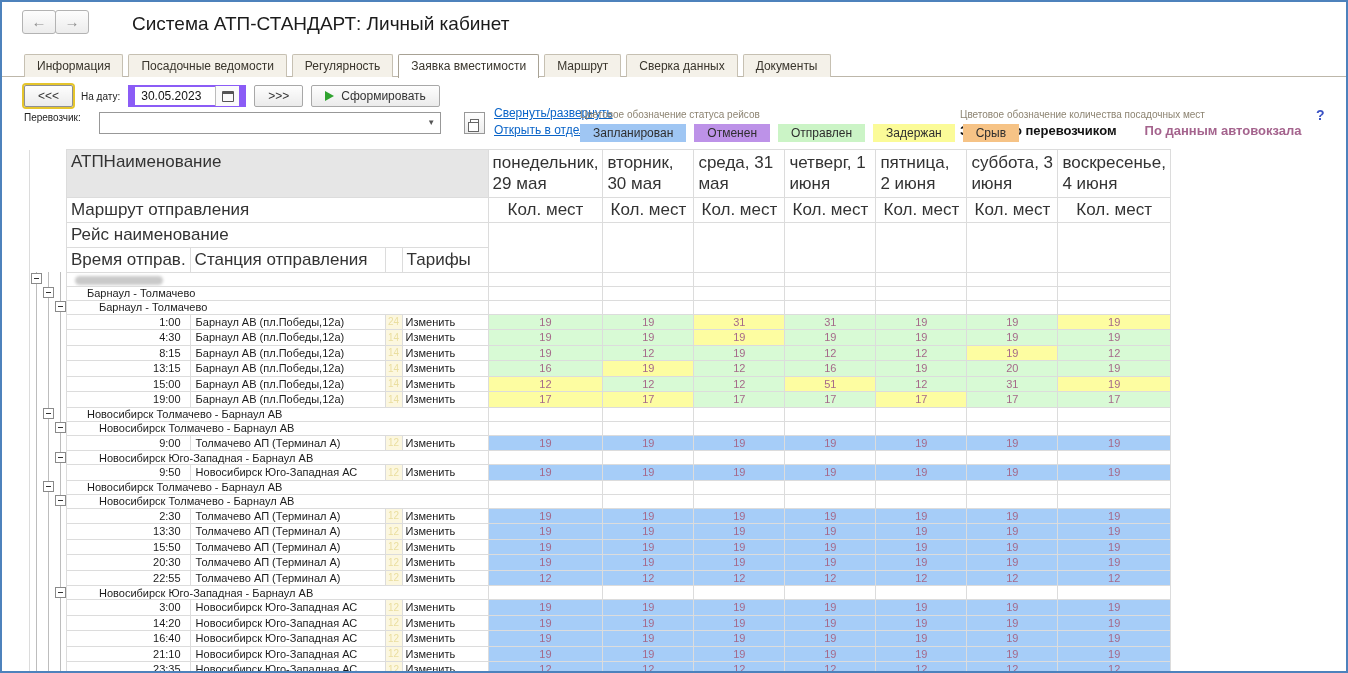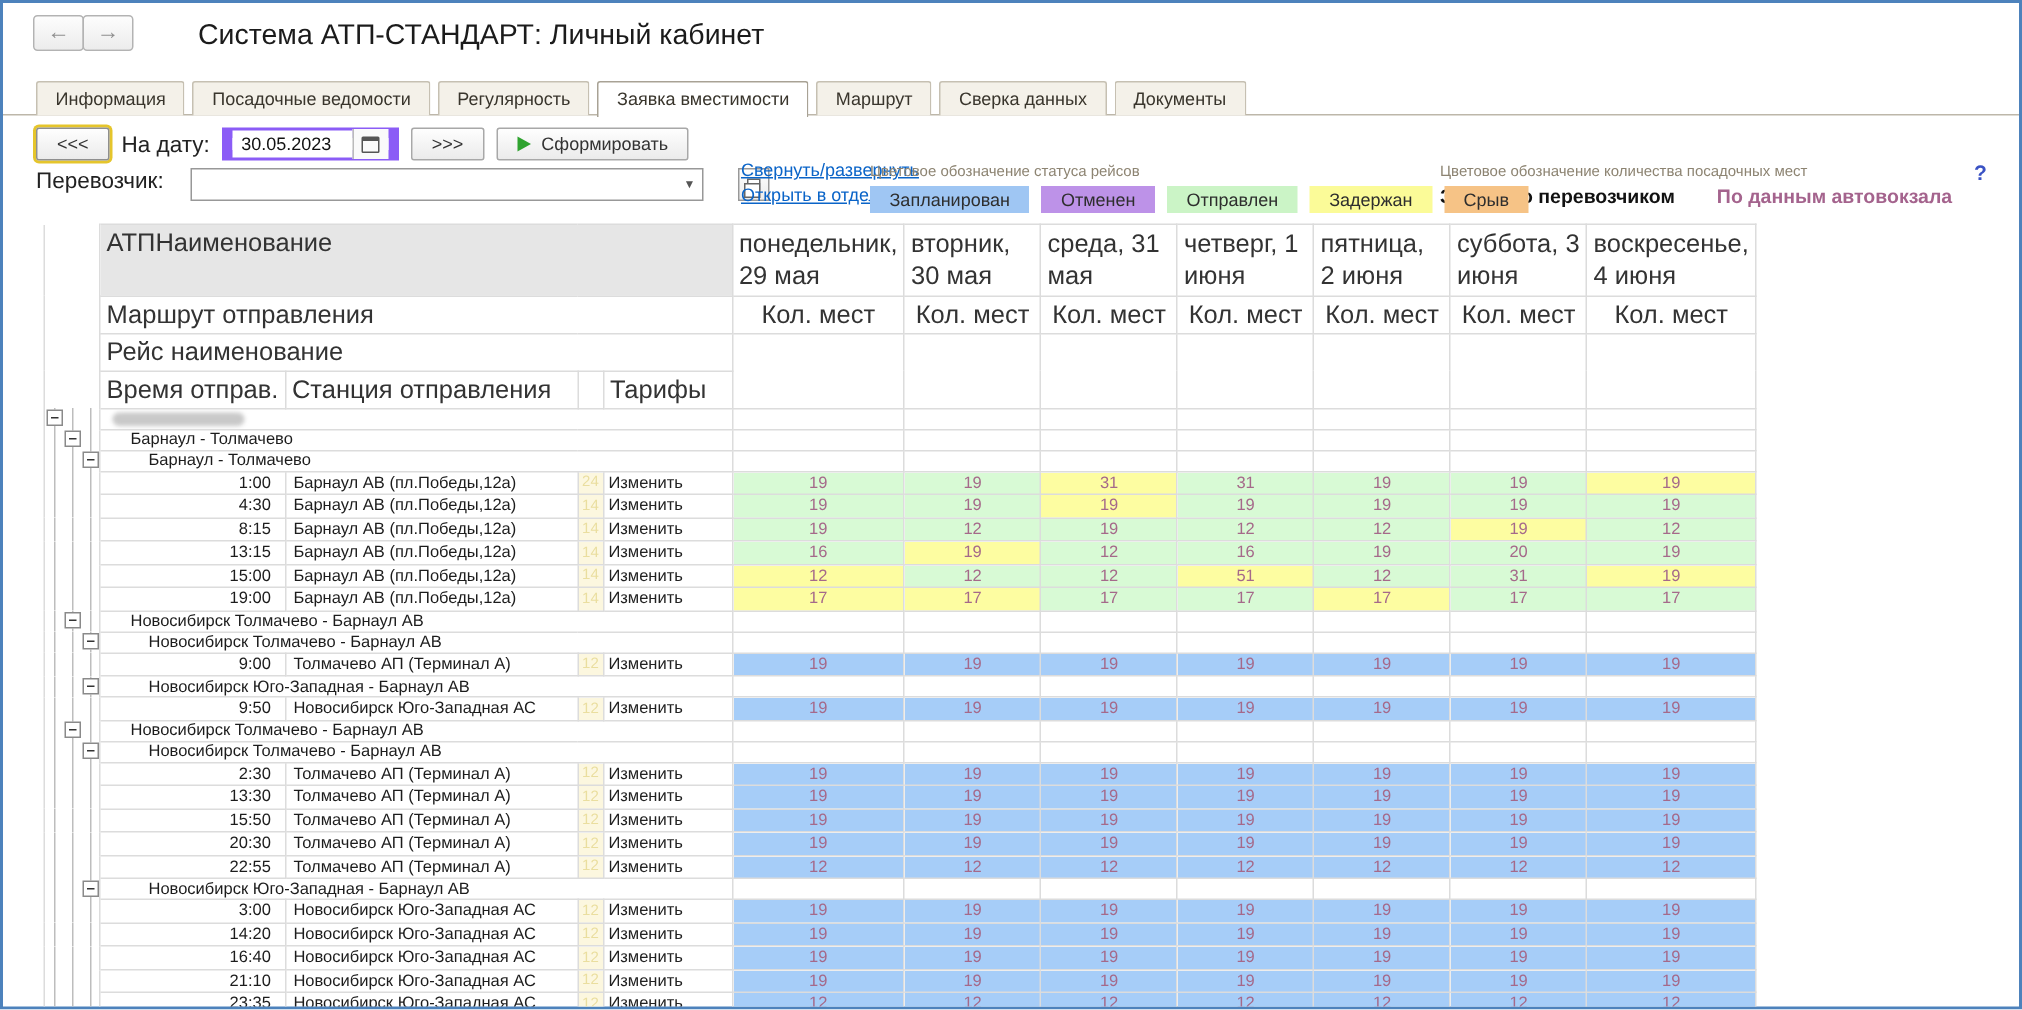--- a/index.html
+++ b/index.html
@@ -15,21 +15,21 @@
     color:#8f8f8f;font-size:15px;line-height:22px;text-align:center;border-radius:3px;}
   .navbtn+.navbtn{margin-left:-1px;}
   #page-title{position:absolute;left:130px;top:11px;font-size:19px;color:#1b1b1b;}
   
   #tabs{position:absolute;left:22px;top:52px;display:flex;gap:5px;height:23px;}
   #tabsline{position:absolute;left:0;top:74px;width:100%;border-top:1px solid #bdb7aa;}
   .tab{padding:4px 12px 3px;border:1px solid #c6c0b2;border-bottom:none;background:#f4f1e9;
     font-size:12px;color:#39352c;border-radius:2px 2px 0 0;white-space:nowrap;position:relative;z-index:1;height:23px;}
   .tab.active{background:#fff;border-color:#a8a295;height:24px;}
   
-  .lbl{font-size:15px;color:#222;}
+  .lbl{font-size:10px;color:#222;}
   #row1{position:absolute;left:22px;top:82px;display:flex;align-items:center;gap:8px;height:24px;}
   .btn{border:1px solid #a8a8a8;background:linear-gradient(#fefefe,#ebebeb);padding:3px 13px;
     font-size:12px;color:#333;border-radius:2px;white-space:nowrap;}
   .btn.focused{box-shadow:0 0 0 2px #e5c52c;border-color:#8f8f8f;}
   #datefield{display:inline-flex;align-items:center;border:7px solid #8b5cf6;background:#fff;height:22px;}
   #dateinput{border:none;outline:none;width:80px;font-size:12px;padding:2px 6px;font-family:inherit;color:#111;}
   #calbtn{width:24px;height:20px;border-left:1px solid #bbb;display:flex;align-items:center;justify-content:center;background:#fafafa;}
   .calicon{width:12px;height:11px;border:1px solid #555;border-top:3px solid #555;border-radius:1px;position:relative;}
   .playicon{display:inline-block;width:0;height:0;border-left:9px solid #2fa32f;border-top:5px solid transparent;border-bottom:5px solid transparent;margin-right:7px;vertical-align:-1px;}
   #row2{position:absolute;left:22px;top:110px;display:flex;align-items:flex-start;gap:18px;height:22px;}

